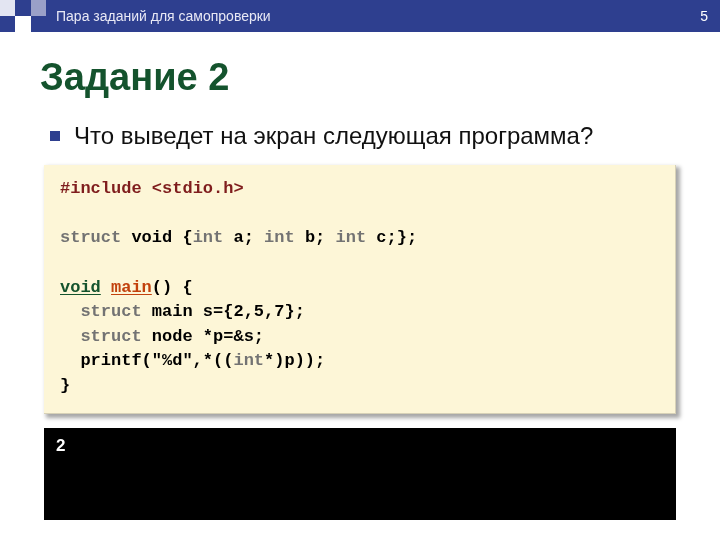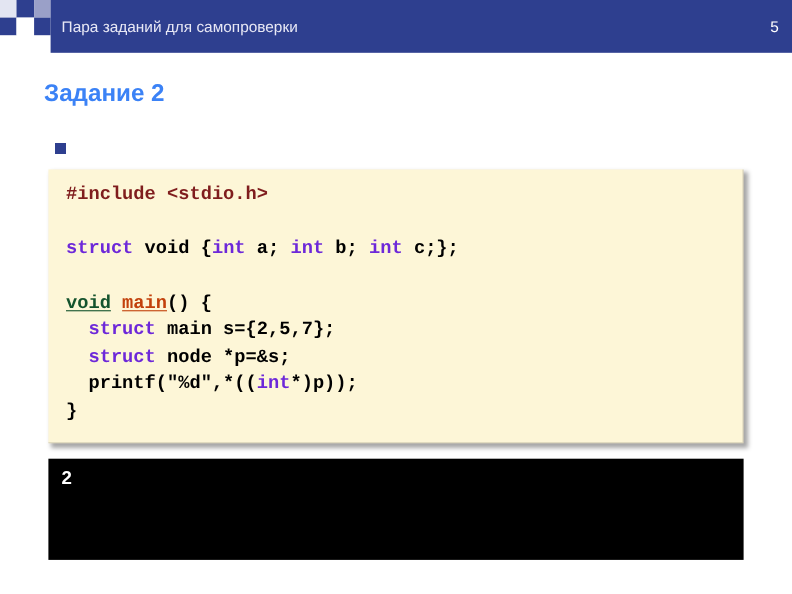--- a/index.html
+++ b/index.html
@@ -6,21 +6,21 @@
   html, body { margin: 0; padding: 0; }
   body {
     width: 720px;
     height: 540px;
     font-family: Arial, Helvetica, sans-serif;
     background: #ffffff;
     overflow: hidden;
     position: relative;
   }
   .header {
-    height: 48px;
+    height: 32px;
     display: flex;
     align-items: stretch;
   }
   .header-deco {
     width: 46px;
     height: 32px;
     display: flex;
     flex-direction: column;
   }
   .deco-row { flex: 1; display: flex; }
@@ -36,23 +36,23 @@
     display: flex;
     align-items: center;
     justify-content: space-between;
     padding: 0 12px 0 10px;
     font-size: 14px;
   }
   .page-num { color: #ffffff; font-size: 14px; }
   .content { padding: 16px 40px 0 40px; }
   h1.title {
     margin: 8px 0 22px 0;
-    font-size: 22px;
+    font-size: 38px;
     font-weight: bold;
-    color: #3b82f6;
+    color: #14532d;
   }
   .bullet-row {
     display: flex;
     align-items: flex-start;
     gap: 14px;
     margin: 0 0 14px 10px;
   }
   .bullet {
     width: 10px;
     height: 10px;
@@ -73,21 +73,21 @@
     font-size: 17px;
     font-weight: bold;
     line-height: 1.45;
     white-space: pre;
     color: #000;
     box-shadow: 3px 3px 4px 1px rgba(0,0,0,0.35);
     border-right: 1px solid rgba(0,0,0,0.15);
     border-bottom: 1px solid rgba(0,0,0,0.15);
   }
   .kw-teal { color: #7f1d1d; }
-  .kw-blue { color: #6d28d9; }
+  .kw-blue { color: #737373; }
   .fn { color: #c2410c; text-decoration: underline; text-underline-offset: 2px; }
   .typ { color: #14532d; text-decoration: underline; text-underline-offset: 2px; }
   .output-block {
     margin: 0 4px 0 4px;
     background: #000000;
     color: #ffffff;
     font-family: Arial, Helvetica, sans-serif;
     font-size: 17px;
     font-weight: bold;
     padding: 8px 12px;
@@ -114,20 +114,21 @@
     <span>Пара заданий для самопроверки</span>
     <span class="page-num">5</span>
   </div>
 </div>
 
 <div class="content">
   <h1 class="title">Задание 2</h1>
 
   <div class="bullet-row">
     <div class="bullet"></div>
+    <div class="question">Что выведет на экран следующая программа?</div>
   </div>
 
   <div class="code-block"><span class="kw-teal">#include</span> <span class="kw-teal">&lt;stdio.h&gt;</span>
 
 <span class="kw-blue">struct</span> <span>void {</span><span class="kw-blue">int</span> <span>a;</span> <span class="kw-blue">int</span> <span>b;</span> <span class="kw-blue">int</span> <span>c;};</span>
 
 <span class="typ">void</span> <span class="fn">main</span><span>() {</span>
   <span class="kw-blue">struct</span> <span>main s={2,5,7};</span>
   <span class="kw-blue">struct</span> <span>node *p=&amp;s;</span>
 <span>  printf("%d",*((</span><span class="kw-blue">int</span><span>*)p));</span>

